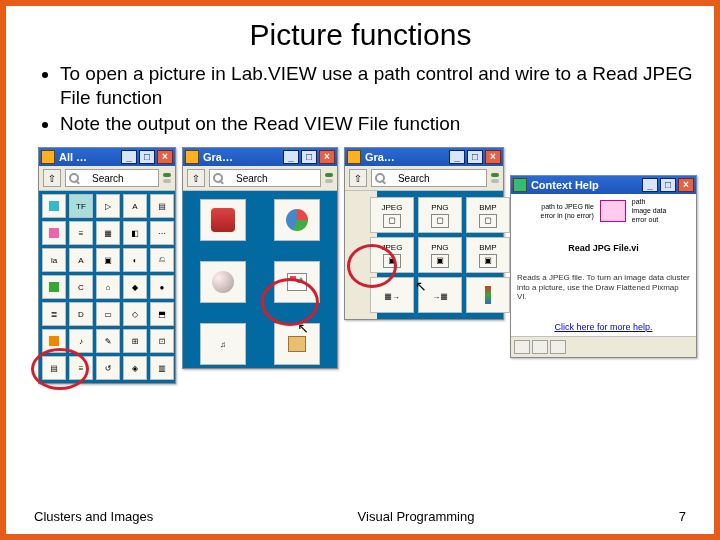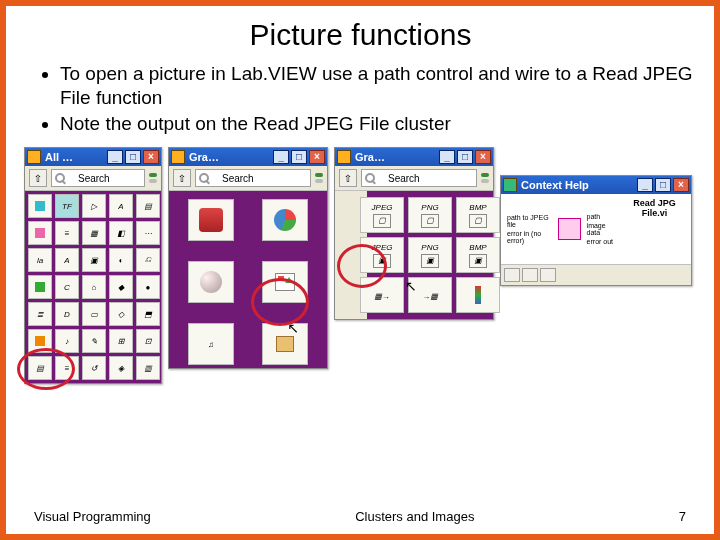--- a/index.html
+++ b/index.html
@@ -51,21 +51,21 @@
   .search-box {
     flex:1; display:flex; align-items:center; gap:13px;
     background:#fff; border:1px solid #a0a0a0; height:18px; padding:0 3px;
   }
   .mag { width:10px; height:10px; border:2px solid #999; border-radius:50%; position:relative; }
   .mag::after { content:""; position:absolute; width:5px; height:2px; background:#999; transform:rotate(45deg); bottom:-2px; right:-3px; }
   .viewtoggle { display:flex; flex-direction:column; gap:2px; }
   .vdot { width:8px; height:4px; background:#3a8a3a; border-radius:2px; }
   .vdot.gray{ background:#bbb; }
 
-  .pal-body { background:#701a75; padding:3px;font-style:italic; }
+  .pal-body { background:#0369a1; padding:3px; }
   .subhead { font-size:10px; padding:2px 4px; background:#ece9d8; }
 
   
   .grid { display:grid; gap:3px; }
   .cell {
     width:24px; height:24px; background:#f8f8f0;
     border:1px solid #bcbcbc; position:relative;
     display:flex; align-items:center; justify-content:center;
     font-size:8px;
   }
@@ -84,21 +84,21 @@
     pointer-events:none;
   }
 
   
   .ctx {
     width:192px;
     background:#ece9d8; border:1px solid #888;
     box-shadow: 1px 1px 2px rgba(0,0,0,.3);
     font-size:9px;
   }
-  .ctx .body { padding:4px 6px; background:#fff; min-height:70px; display:flex; flex-direction:row; gap:8px; }
+  .ctx .body { padding:4px 6px; background:#fff; min-height:70px; display:flex; flex-direction:column; gap:20px; }
   .ctx .diagram { display:flex; align-items:center; justify-content:center; gap:6px; font-size:8px; }
   .ctx .node { width:26px; height:22px; background:#fce; border:1px solid #c08; }
   .ctx .subtitle { text-align:center; font-weight:bold; font-size:9px; }
   .ctx .desc { font-size:8px; color:#333; line-height:1.2; }
   .ctx .link { color:#0000cc; text-decoration:underline; font-size:9px; text-align:center; }
   .ctx .footer { display:flex; gap:2px; padding:3px; border-top:1px solid #c0c0c0;}
   .ctx .fbtn { width:16px; height:14px; background:#f0f0e8; border:1px solid #a0a0a0; }
 
   .footer-row {
     position:absolute; left:0; right:0; bottom:10px;
@@ -109,26 +109,26 @@
   .tiny-swatch { width:10px; height:10px; display:inline-block; } .sw-green{background:#3a3;}
   .sw-orange{background:#e80;} .sw-pink{background:#e6a;} .sw-cyan{background:#3bc;}
 </style>
 </head>
 <body>
 
 <div class="slide">
   <h1 class="title">Picture functions</h1>
   <ul class="bullets">
     <li>To open a picture in Lab.VIEW use a path control and wire to a Read JPEG File function</li>
-    <li>Note the output on the Read JPEG File cluster</li>
+    <li>Note the output on the Read VIEW File function</li>
   </ul>
 
   <div class="content-row">
 
-    <div class="palette" style="width:138px; position:relative;">
+    <div class="palette" style="width:138px; position:relative;margin-left:14px;">
       <div class="titlebar">
         <span class="t-icon"></span>
         <span class="t-text">All …</span>
         <span class="wbtn">_</span>
         <span class="wbtn">□</span>
         <span class="wbtn close">×</span>
       </div>
       <div class="toolbar">
         <span class="tbtn">⇧</span>
         <div class="search-box">
@@ -311,28 +311,30 @@
             <span>error in (no error)</span>
           </div>
           <div class="node"></div>
           <div style="display:flex;flex-direction:column;align-items:flex-start;font-size:7px;gap:2px;">
             <span>path</span>
             <span>image data</span>
             <span>error out</span>
           </div>
         </div>
         <div class="subtitle">Read JPG File.vi</div>
+        <div class="desc">Reads a JPEG file. To turn an image data cluster into a picture, use the Draw Flattened Pixmap VI.</div>
+        <div class="link">Click here for more help.</div>
       </div>
       <div class="footer">
         <span class="fbtn"></span>
         <span class="fbtn"></span>
         <span class="fbtn"></span>
       </div>
     </div>
 
   </div>
 </div>
 
 <div class="footer-row">
+  <span>Clusters and Images</span>
   <span>Visual Programming</span>
-  <span>Clusters and Images</span>
   <span>7</span>
 </div>
 
 </body></html>

